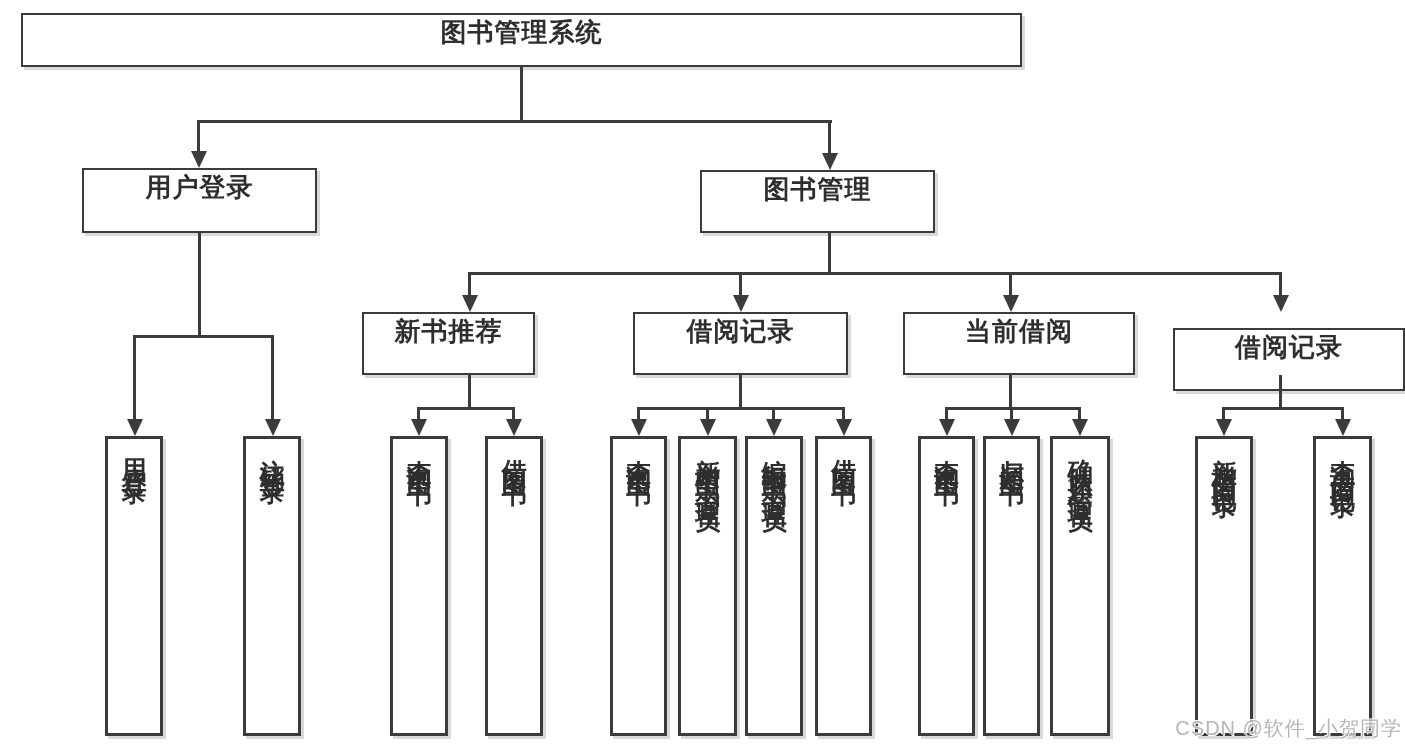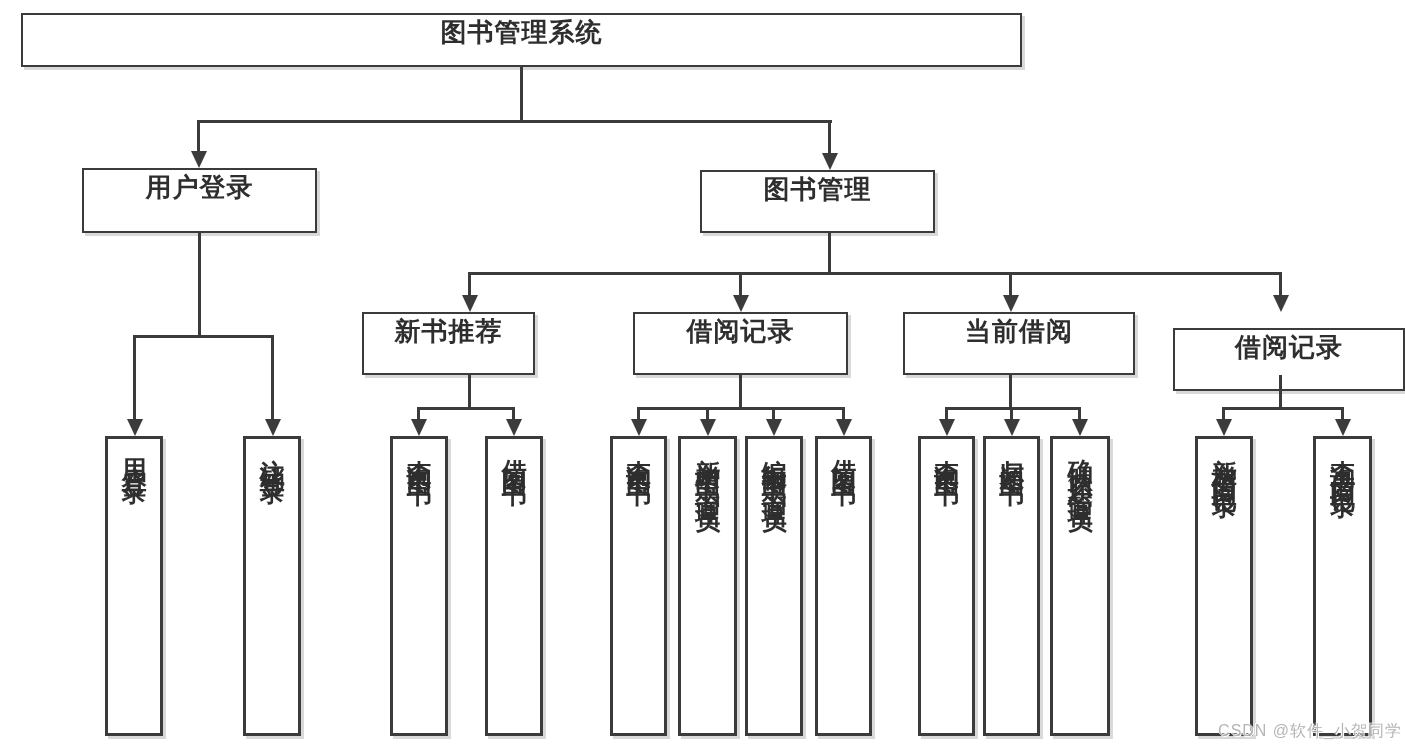--- a/index.html
+++ b/index.html
@@ -23,21 +23,21 @@
   .vline { position:absolute; width:3px;  background:#3b3b3b; }
   .drop  { position:absolute; width:3px;  background:#3b3b3b; }
   .drop::after {
     content:""; position:absolute; left:50%; bottom:-17px; transform:translateX(-50%);
     width:0; height:0;
     border-left:8px solid transparent; border-right:8px solid transparent;
     border-top:17px solid #3b3b3b;
   }
   .watermark {
     position:absolute; right:3px; bottom:5px; z-index:5;
-    font-size:16px; color:#b5b5b5; letter-spacing:1px;
+    font-size:20px; color:#b5b5b5; letter-spacing:1px;
     text-shadow:1px 1px 0 #ffffff, -1px -1px 0 #ffffff;
     pointer-events:none; white-space:nowrap;
   }
 </style>
 </head>
 <body>
 
 <div class="stage">
 
   <div class="box" style="left:21px;top:13px;width:1001px;height:54px">

